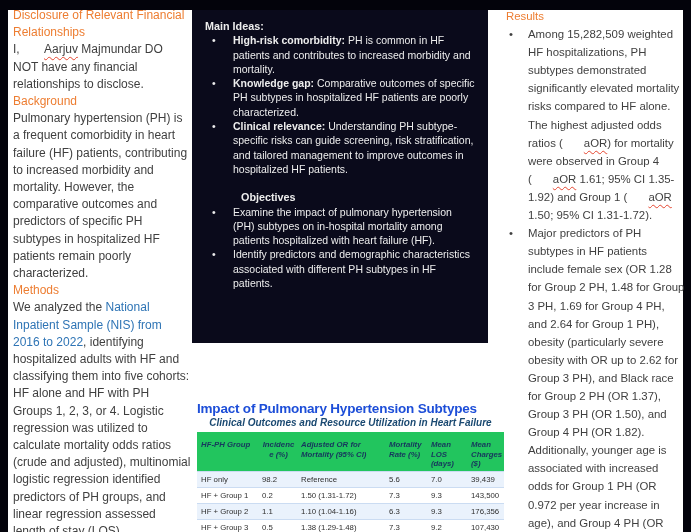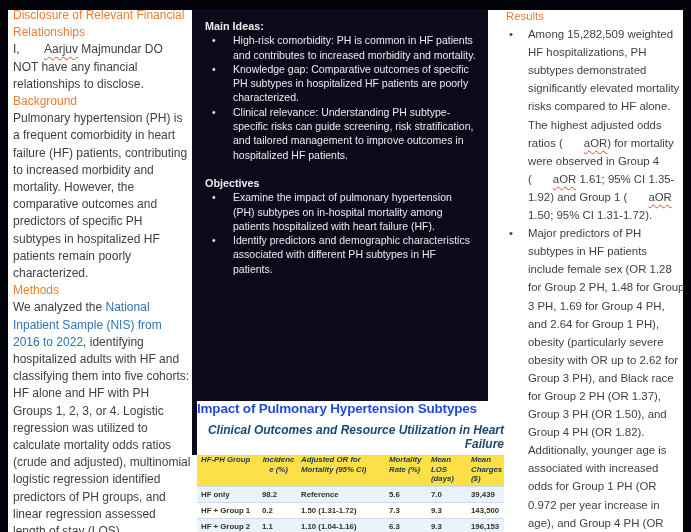--- a/index.html
+++ b/index.html
@@ -13,40 +13,40 @@
 
   
   .left-col { position:absolute; left:13px; top:7px; width:178px;
     font-size:12px; line-height:17.2px; color:#3f3f3f; }
   .ohead { color:#ED7D31; }
   .blue { color:#2E74B5; }
   .sq { text-decoration:underline; text-decoration-style:wavy; text-decoration-color:#E5452F;
         text-decoration-thickness:1px; text-underline-offset:3px;margin-left:21px; }
 
   
-  .mid-panel { position:absolute; left:192px; top:10px; width:296px; height:445px;
+  .mid-panel { position:absolute; left:192px; top:10px; width:296px; height:333px;
     background:#0A0A1B; color:#EDEDED; padding:9px 12px 0 13px;
     font-size:10.5px; line-height:14.3px; }
   .mp-head { font-weight:bold; font-size:10.8px; }
   .mbul { list-style:none; }
   .mbul li { position:relative; padding-left:28px; }
   .mbul li::before { content:"\2022"; position:absolute; left:7px; top:0; }
-  .lead { font-weight:normal; }
-  .obj-head { margin-top:14px; }
+  .lead { font-weight:bold; }
+  .obj-head { margin-top:14px;margin-left:36px; }
 
   
   .table-block { position:absolute; left:197px; top:401px; width:307px; background:#fff; }
   .t-title { color:#1d4ed8; font-weight:bold; font-size:13.5px; letter-spacing:-0.2px; white-space:nowrap; }
-  .t-sub { color:#1A4971; font-weight:bold; font-style:italic; font-size:12px; text-align:right; margin-top:7px; }
+  .t-sub { color:#1A4971; font-weight:bold; font-style:italic; font-size:10px; text-align:center; margin-top:1px; }
   table { width:100%; border-collapse:collapse; margin-top:4px; table-layout:fixed; }
   col.c1{width:61px} col.c2{width:39px} col.c3{width:88px} col.c4{width:42px} col.c5{width:40px} col.c6{width:37px}
-  th { background:#fde047; color:#17365D; font-style:italic; font-weight:bold; font-size:7.8px;
-       line-height:9.5px; text-align:left; vertical-align:top; padding:0 2px 2px 4px; }
+  th { background:#22c55e; color:#17365D; font-style:italic; font-weight:bold; font-size:7.8px;
+       line-height:9.5px; text-align:left; vertical-align:top; padding:8px 2px 2px 4px; }
   th.brk { word-break:break-all;text-align:center; }
-  td { font-weight:bold; color:#2f2f2f; font-size:7.8px; line-height:9px;
+  td { font-weight:normal; color:#2f2f2f; font-size:7.8px; line-height:9px;
        padding:3px 2px 3px 4px; border-top:1px solid #CBDCF2; vertical-align:top; }
   tbody tr:nth-child(odd) td { background:#EAF2FC; }
 
   
   .right-col { position:absolute; left:506px; top:7px; width:179px;
     font-size:11.4px; line-height:18.1px; color:#3f3f3f; }
   .rbul { list-style:none; }
   .rbul li { position:relative; padding-left:22px; }
   .rbul li::before { content:"\2022"; position:absolute; left:3px; top:0; }
 </style>
@@ -116,21 +116,21 @@
         <td>7.3</td>
         <td>9.3</td>
         <td>143,500</td>
       </tr>
       <tr>
         <td>HF + Group 2</td>
         <td>1.1</td>
         <td>1.10 (1.04-1.16)</td>
         <td>6.3</td>
         <td>9.3</td>
-        <td>196,153</td>
+        <td>176,356</td>
       </tr>
       <tr>
         <td>HF + Group 3</td>
         <td>0.5</td>
         <td>1.38 (1.29-1.48)</td>
         <td>7.3</td>
         <td>9.2</td>
         <td>107,430</td>
       </tr>
       <tr>

